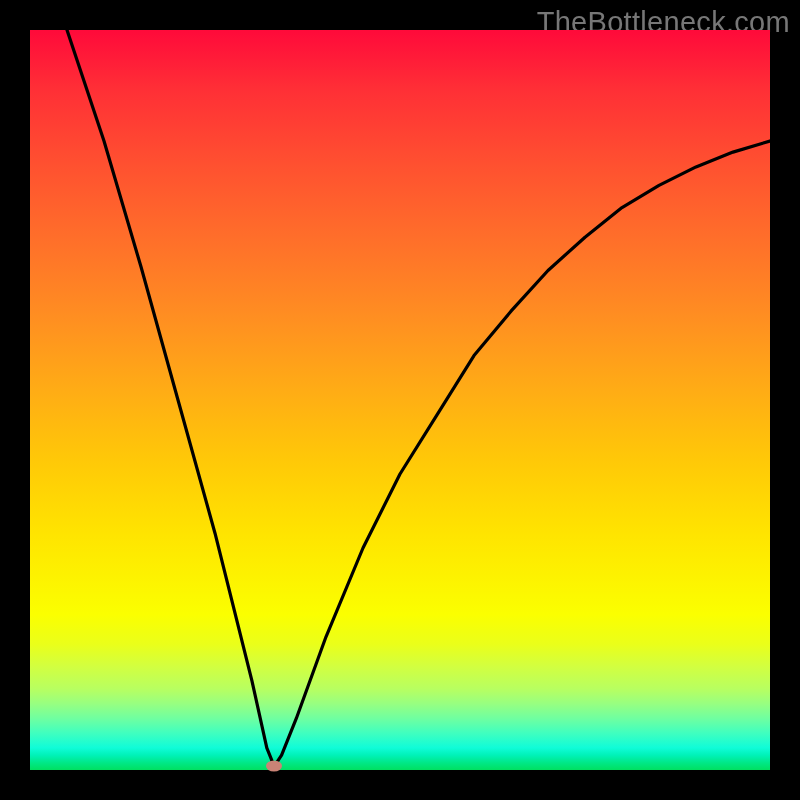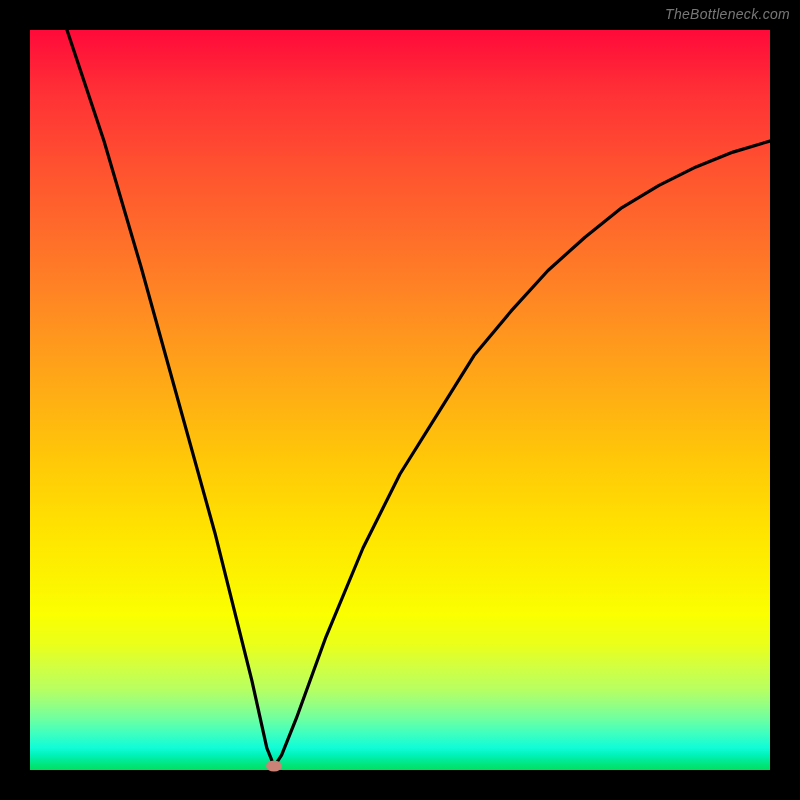--- a/index.html
+++ b/index.html
@@ -38,24 +38,23 @@
       #00f2b8 98%,
       #00e888 99%,
       #00e060 100%
     );
   }
   .watermark {
     position: absolute;
     top: 6px;
     right: 10px;
     color: #777;
-    font-size: 14px;
+    font-size: 29px;
     font-weight: 500;
     letter-spacing: 0.3px;
-    font-style: italic;
   }
   svg.curve {
     position: absolute;
     left: 0;
     top: 0;
     width: 740px;
     height: 740px;
   }
   .marker {
     position: absolute;

